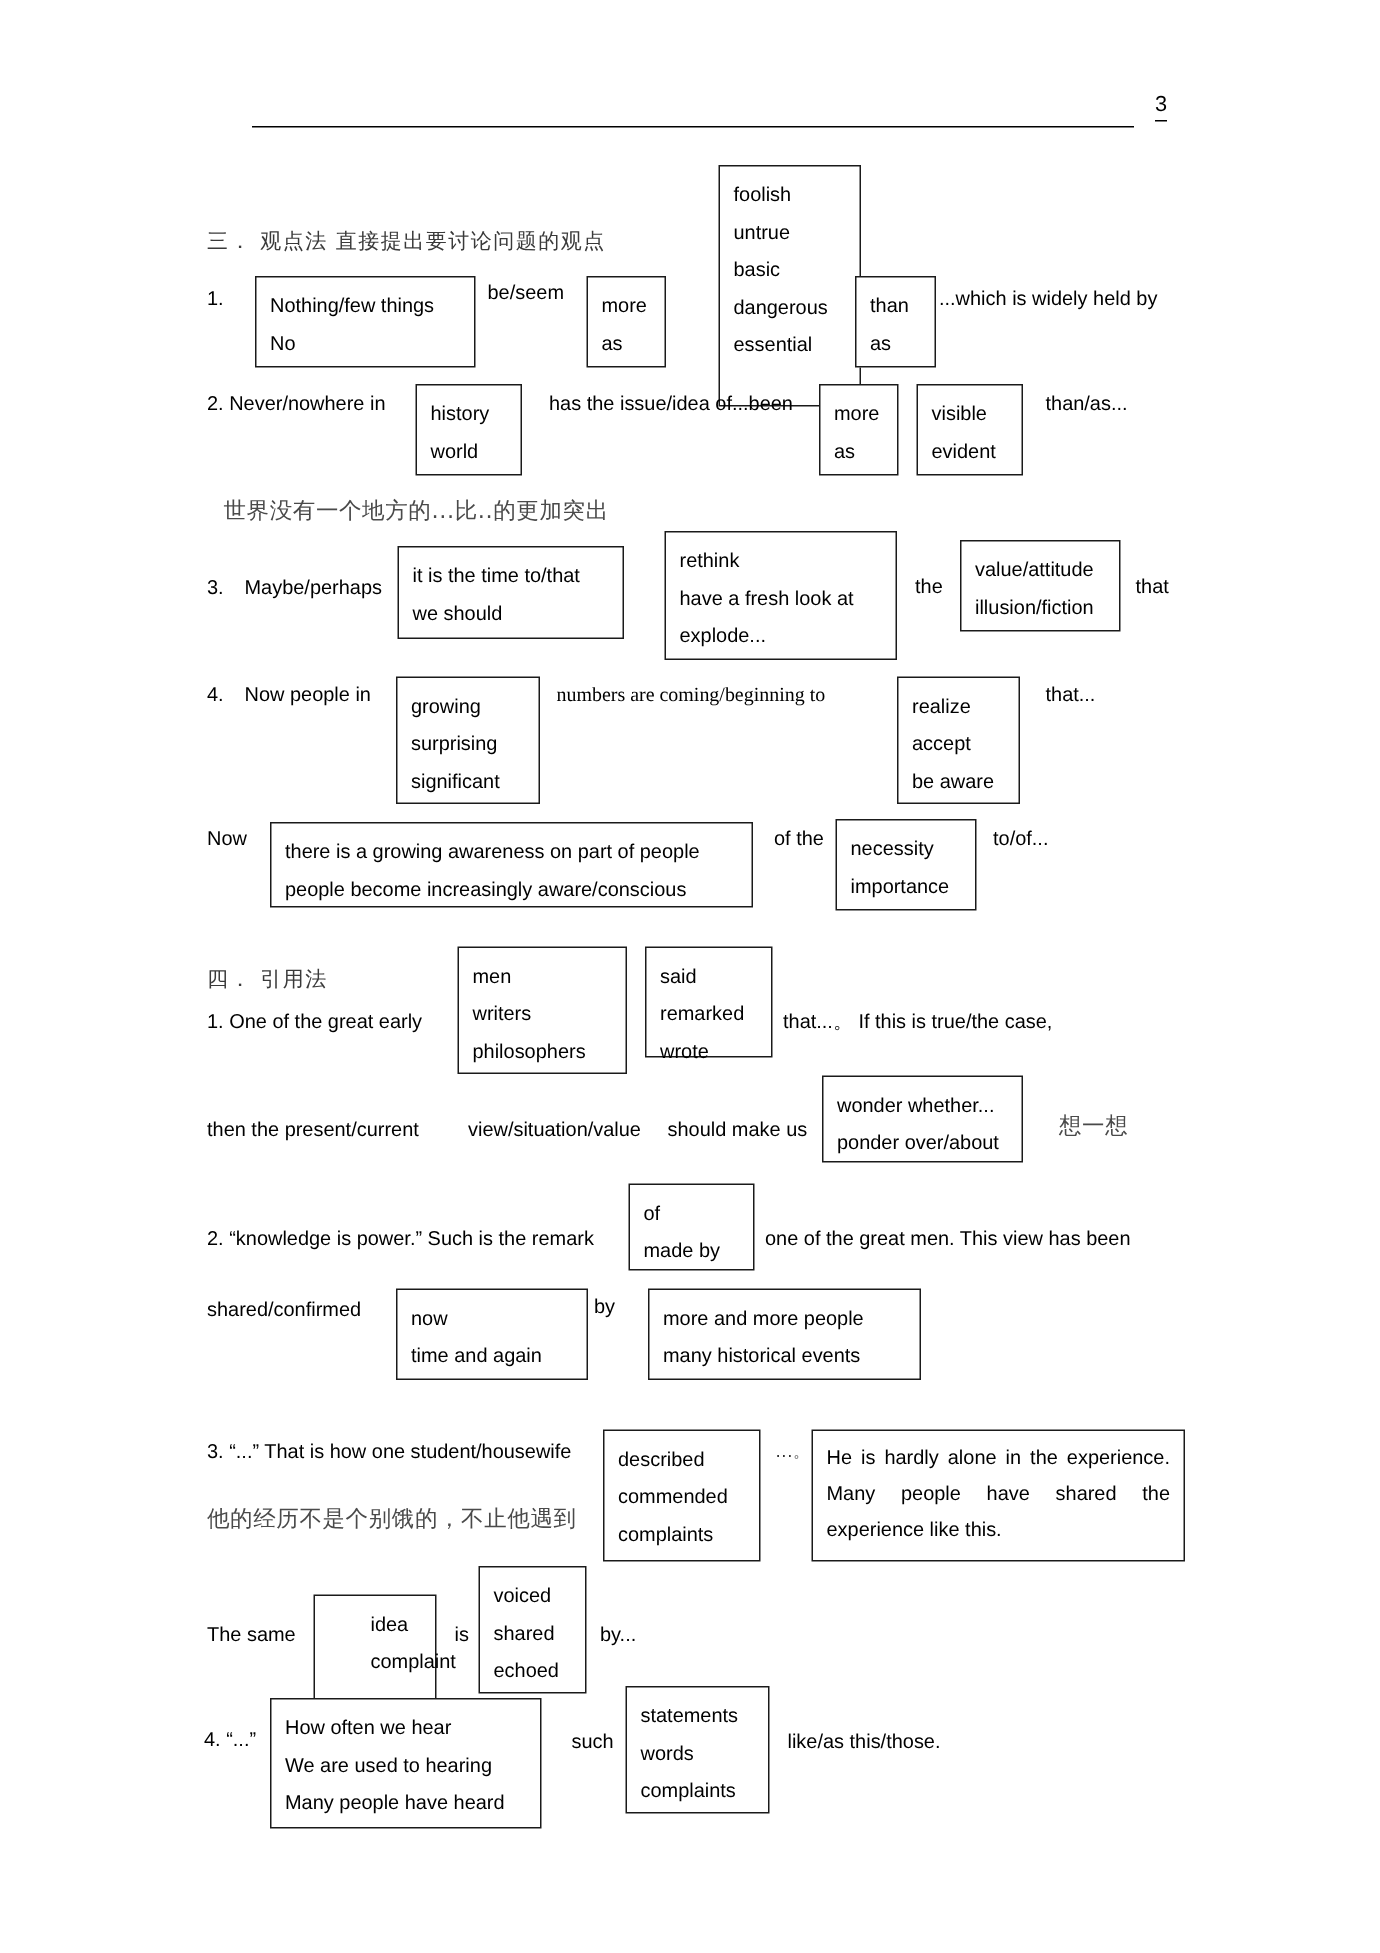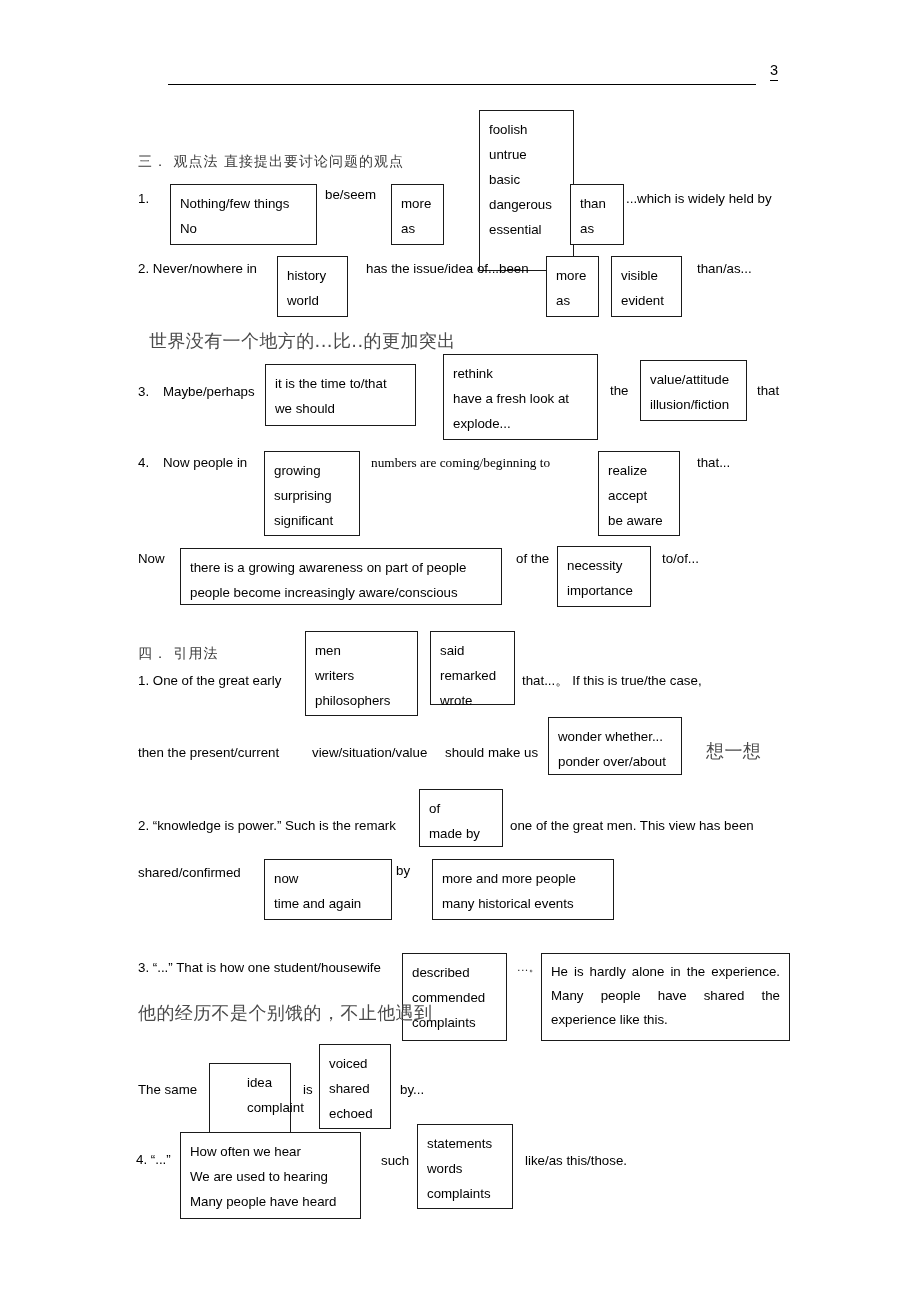--- a/index.html
+++ b/index.html
@@ -38,21 +38,21 @@
   }
   
   .t {
     position: absolute;
     font-size: 13.3px;
     line-height: 25px;
     white-space: nowrap;
   }
   .cn {
     font-family: "DejaVu Sans", "Liberation Sans", sans-serif;
-    font-size: 18px;
+    font-size: 15px;
     color: #4a4a4a;
     letter-spacing: 0.4px;
   }
   .cn-dark {
     color: #2b2b2b;
   }
   .sec-head {
     font-family: "DejaVu Sans", "Liberation Sans", sans-serif;
     font-size: 14px;
     color: #3a3a3a;

